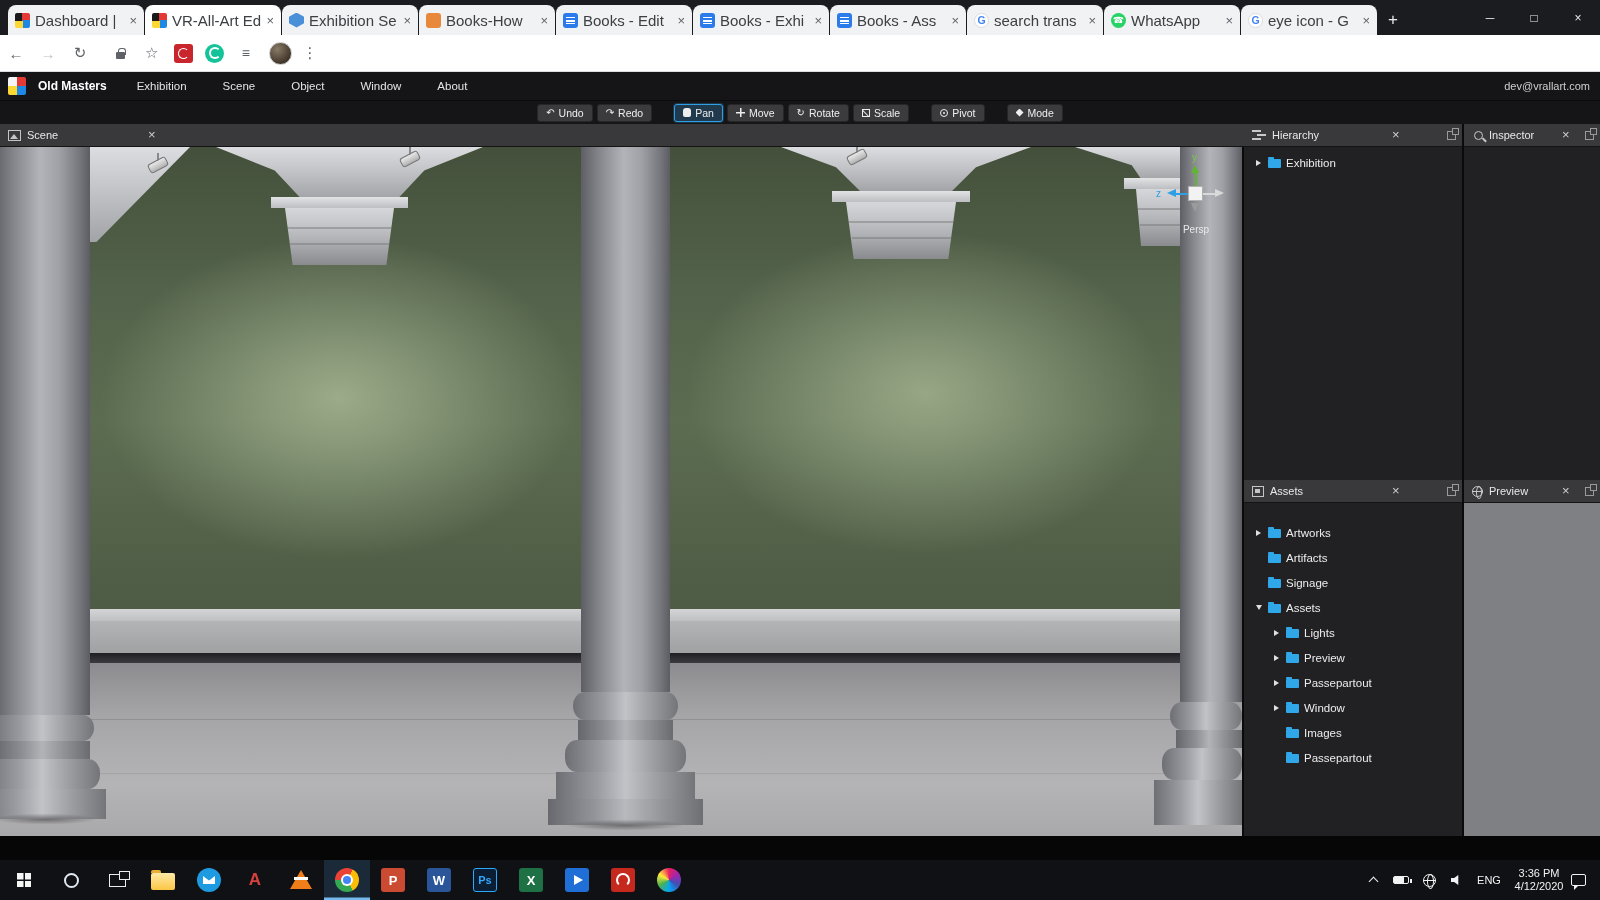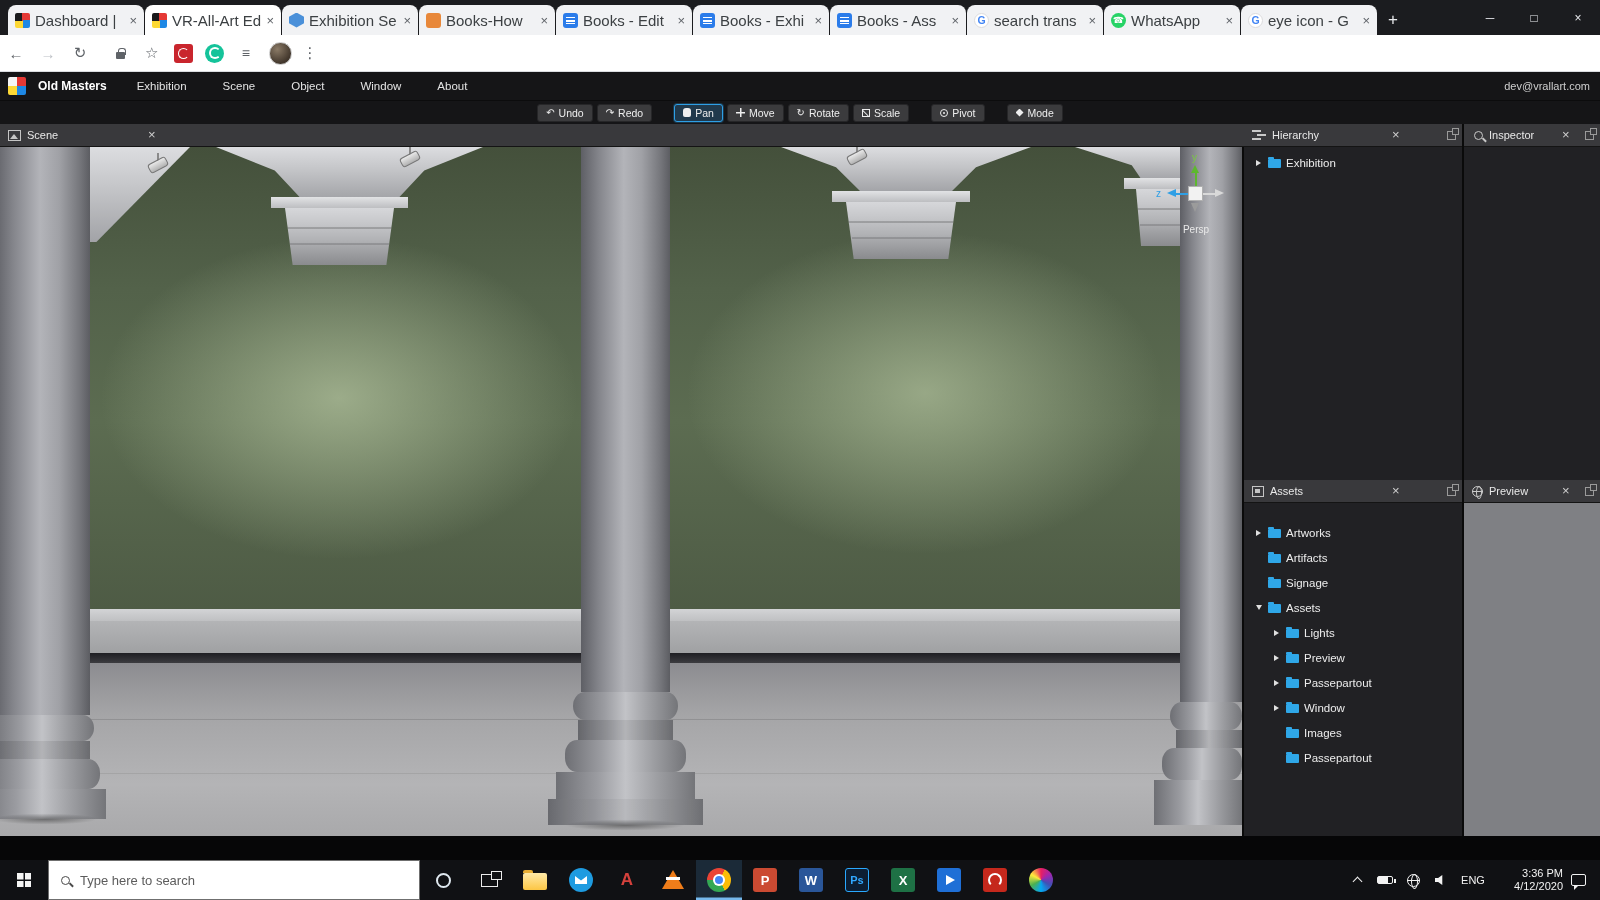--- a/index.html
+++ b/index.html
@@ -144,21 +144,21 @@
   .tray{margin-left:auto;display:flex;align-items:center;padding-right:4px;color:#f2f2f2}
   .tr-ico{width:28px;height:40px;display:flex;align-items:center;justify-content:center;flex:0 0 28px}
   .chev{width:7px;height:7px;border-top:1.5px solid #f2f2f2;border-left:1.5px solid #f2f2f2;transform:rotate(45deg);margin-top:3px}
   .batt{width:16px;height:8px;border:1px solid #f2f2f2;border-radius:2px;background:linear-gradient(90deg,#f2f2f2 0 10px,transparent 10px);position:relative}
   .batt::after{content:"";position:absolute;right:-3.5px;top:1.5px;width:2px;height:4px;background:#f2f2f2}
   .glb{width:13px;height:13px;border:1px solid #f2f2f2;border-radius:50%;position:relative}
   .glb::before{content:"";position:absolute;left:3px;top:-1px;width:5px;height:13px;border:1px solid #f2f2f2;border-radius:50%}
   .glb::after{content:"";position:absolute;left:-1px;top:5.5px;width:13px;height:1px;background:#f2f2f2}
   .vol{width:13px;height:12px;background:#f2f2f2;clip-path:polygon(0 33%,28% 33%,60% 8%,60% 92%,28% 67%,0 67%)}
   .eng{font-size:11px;width:36px;text-align:center}
-  .clock{font-size:11px;text-align:right;line-height:13.5px;width:64px;margin:0 8px}
+  .clock{font-size:11px;text-align:center;line-height:13.5px;width:64px;margin:0 0}
   .notif{width:15px;height:12px;border:1.5px solid #f2f2f2;border-radius:2px;position:relative;margin-right:10px}
   .notif::after{content:"";position:absolute;left:2px;bottom:-5px;border-right:5px solid transparent;border-top:5px solid #f2f2f2}
 </style>
 </head>
 <body>
 
 <div id="screen">
 
   <div class="tabstrip">
     <div class="tab">
@@ -460,24 +460,20 @@
       <span class="vp gtxt" style="left:0;top:72px;width:92px;text-align:center;color:#e9e9e9">Persp</span>
     </div>
   </div>
 
   <div id="strip"></div>
 
   <div class="tb">
     <div class="tb-start">
         <span class="win-logo"></span>
       </div>
-    <div class="tb-search">
-      <span class="mag-dark"></span>
-      <input class="searchinput" placeholder="Type here to search" style="">
-    </div>
     <div class="tb-ico">
         <span class="cortana"></span>
       </div>
     <div class="tb-ico">
         <span class="taskview"></span>
       </div>
     <div class="tb-ico">
         <span class="fe-folder"></span>
       </div>
     <div class="tb-ico">

